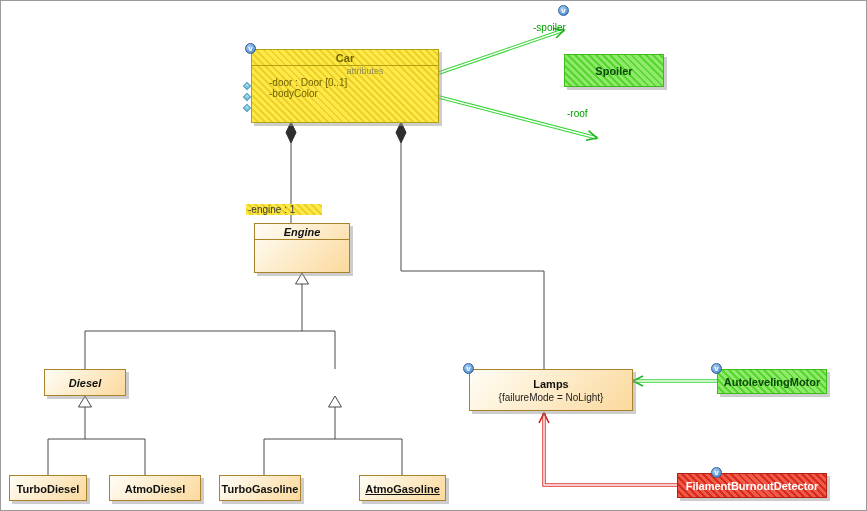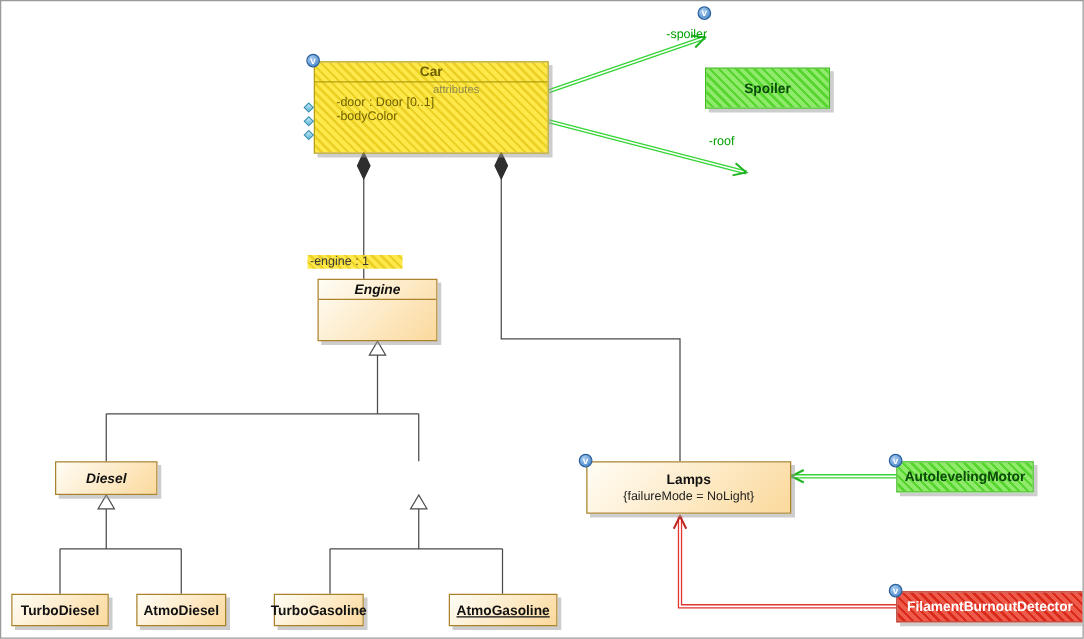--- a/index.html
+++ b/index.html
@@ -128,44 +128,44 @@
     <div class="title">Engine</div>
     <div class="sep"></div>
     <div style="height:28px;"></div>
   </div>
 
 
   <div class="cls center-v" style="left:8px;top:474px;width:78px;height:26px;">
     <div class="title">TurboDiesel</div>
   </div>
 
-  <div class="cls center-v" style="left:108px;top:474px;width:72px;height:26px;">
+  <div class="cls center-v" style="left:108px;top:474px;width:92px;height:26px;">
     <div class="title">AtmoDiesel</div>
   </div>
 
-  <div class="cls center-v" style="left:218px;top:474px;width:72px;height:26px;">
+  <div class="cls center-v" style="left:218px;top:474px;width:82px;height:26px;">
     <div class="title">TurboGasoline</div>
   </div>
 
   <div class="cls center-v" style="left:358px;top:474px;width:87px;height:26px;text-decoration:underline;">
     <div class="title">AtmoGasoline</div>
   </div>
 
   <div class="cls center-v" style="left:468px;top:368px;width:164px;height:42px;">
     <div class="title">Lamps</div>
     <div class="lamps-constraint">{failureMode = NoLight}</div>
   </div>
   <div class="badge" style="left:462px;top:362px;">v</div>
 
   <div class="cls hatch-green green-box center-v" style="left:716px;top:368px;width:110px;height:25px;align-items:center;">
     <div class="title" style="padding:0;">AutolevelingMotor</div>
   </div>
   <div class="badge" style="left:710px;top:362px;">v</div>
 
-  <div class="cls hatch-red red-box center-v" style="left:716px;top:472px;width:150px;height:25px;">
+  <div class="cls hatch-red red-box center-v" style="left:676px;top:472px;width:150px;height:25px;">
     <div class="title" style="padding:0;">FilamentBurnoutDetector</div>
   </div>
   <div class="badge" style="left:710px;top:466px;">v</div>
 
   <span class="edge-label lbl-green" style="left:512px;top:21px;margin-left:20px;">-spoiler</span>
   <span class="edge-label lbl-green" style="left:566px;top:107px;">-roof</span>
   <span class="edge-label lbl-engine" style="left:245px;top:203px;">-engine : 1</span>
 
 </div>
 

